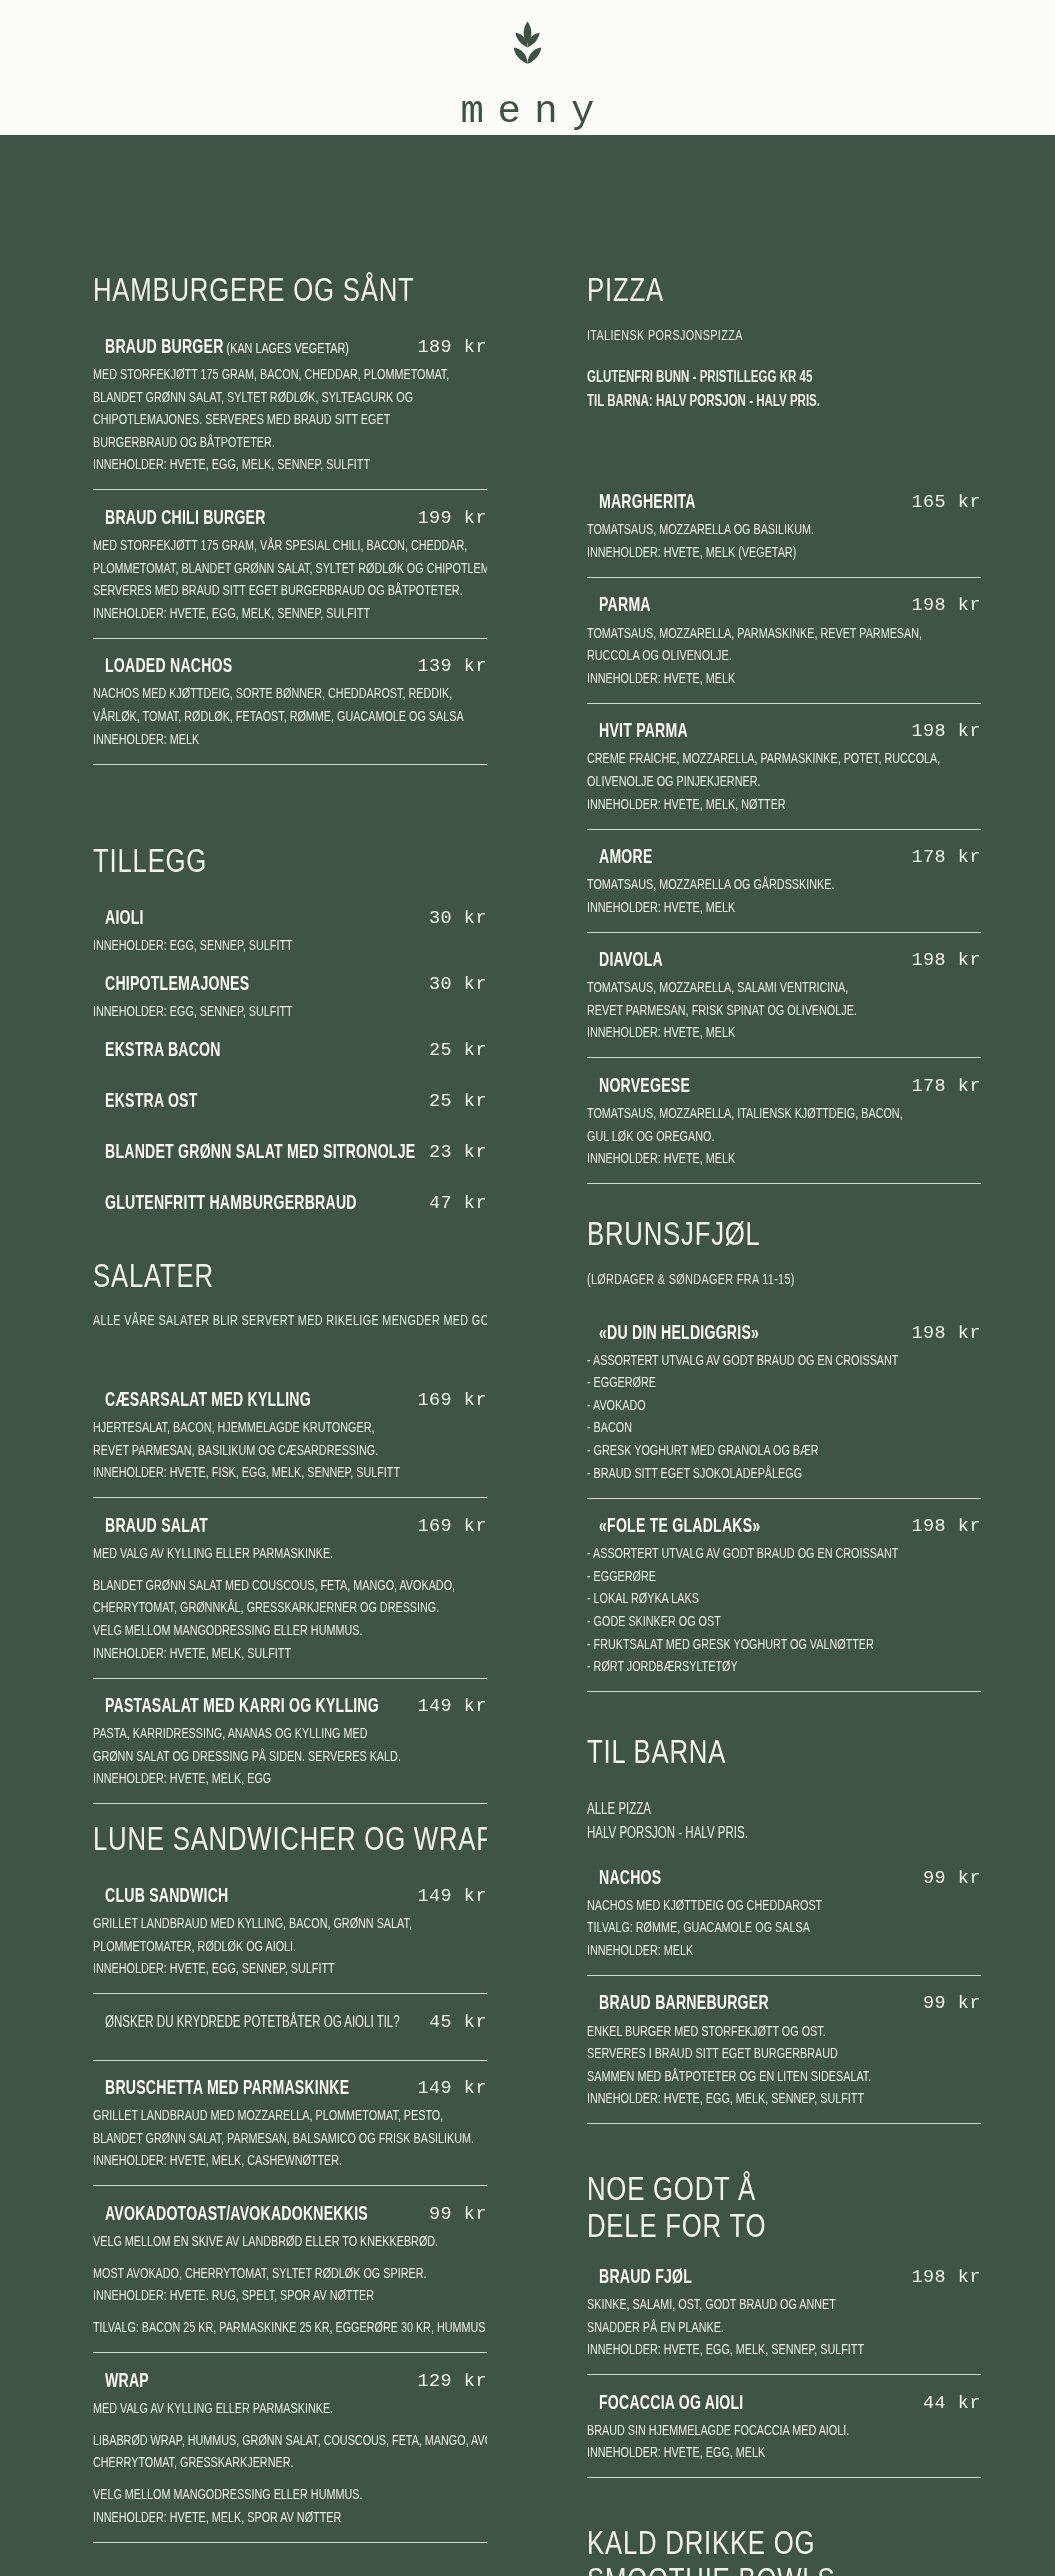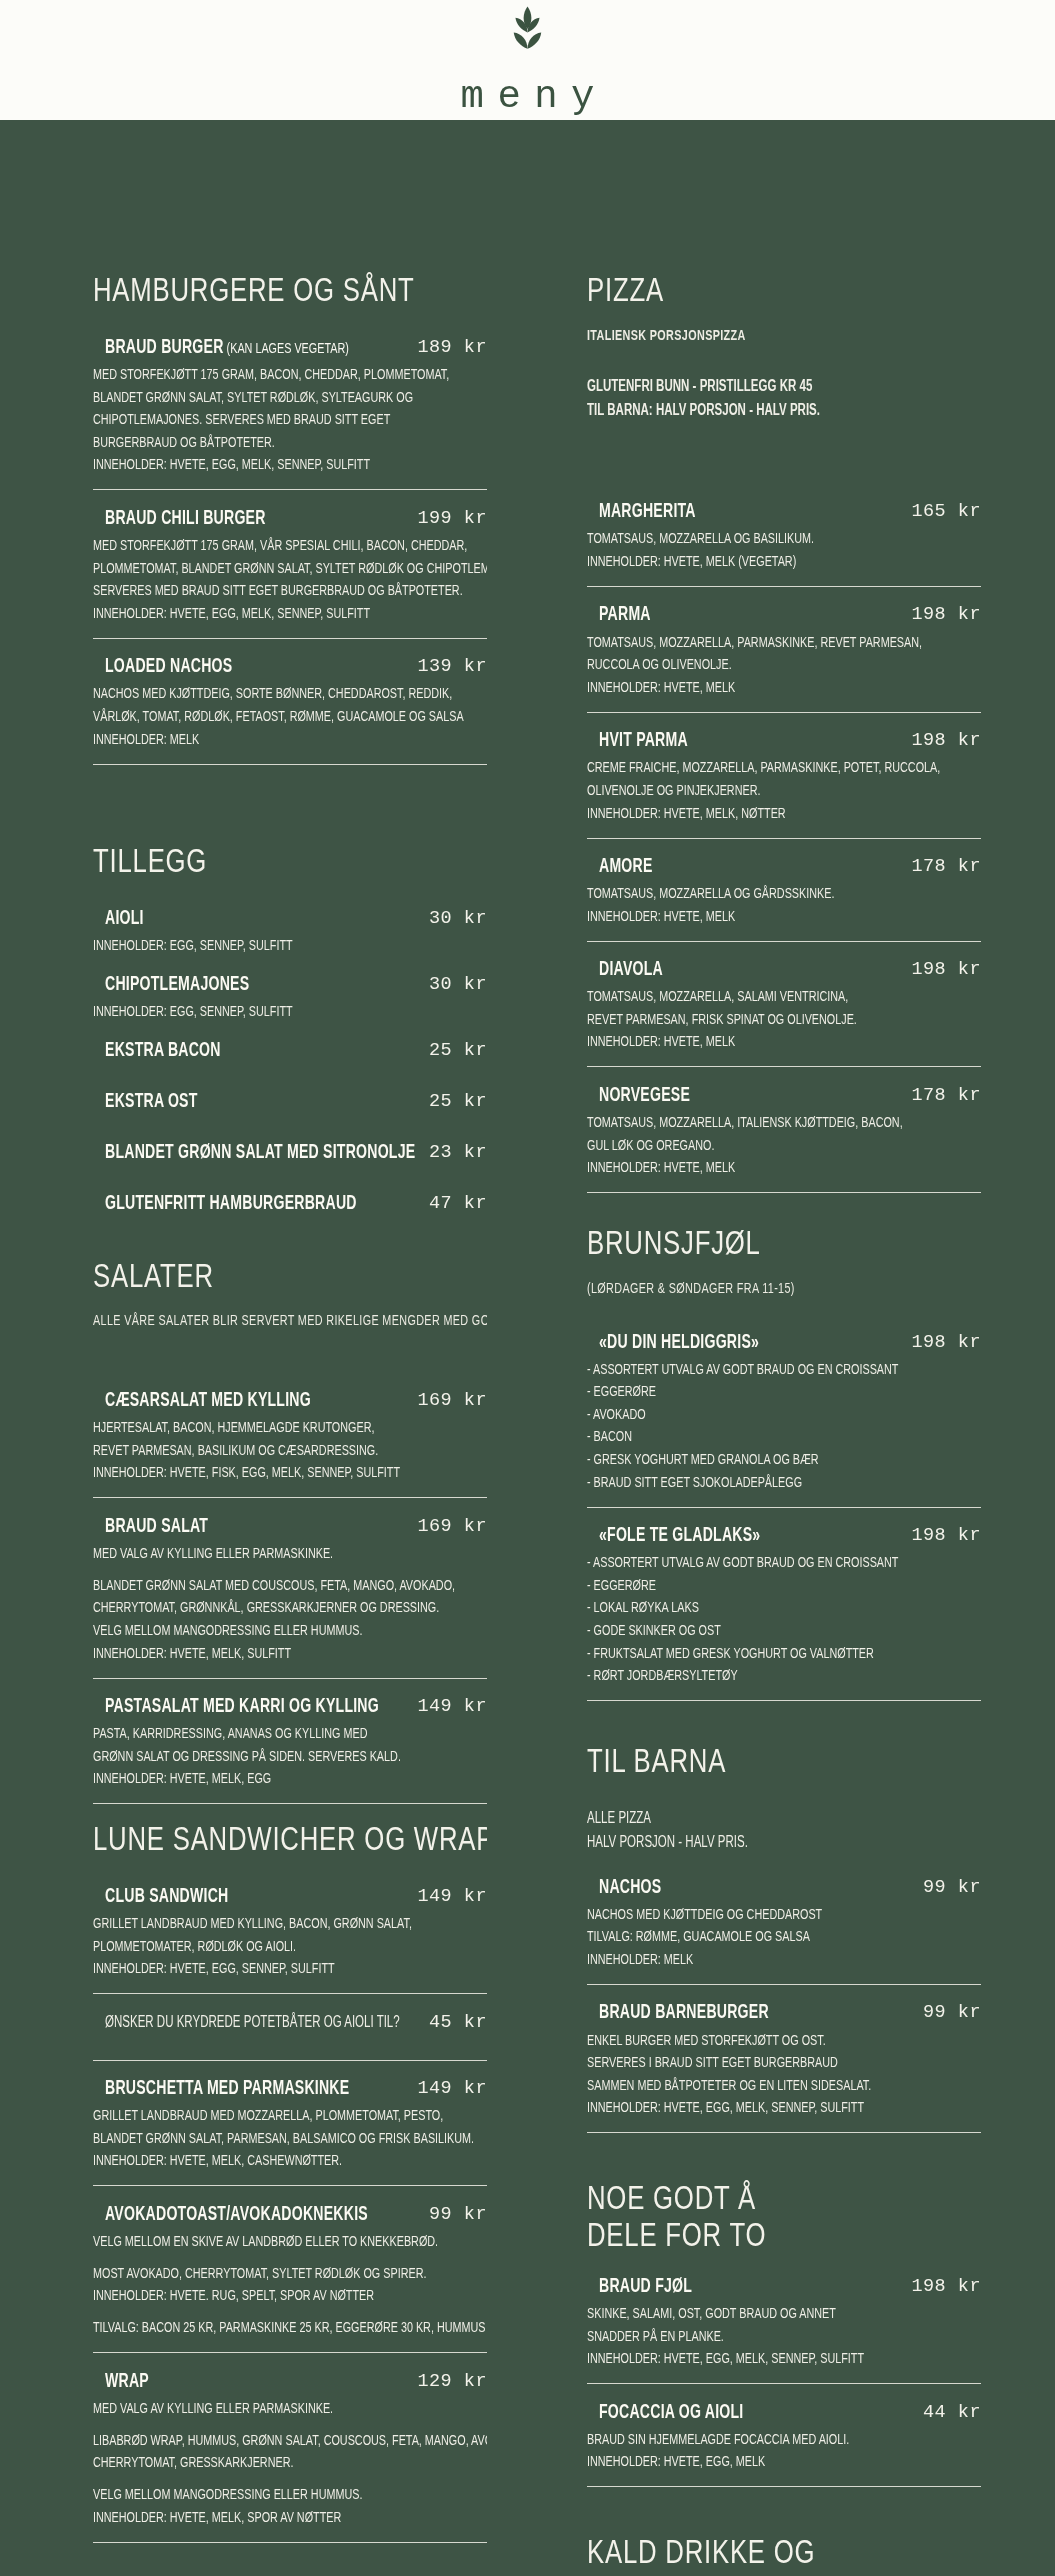--- a/index.html
+++ b/index.html
@@ -1,20 +1,20 @@
 <!DOCTYPE html>
 <html style="font-size:8.2px"><head>
 <meta charset="utf-8">
 <style>
   html,body{margin:0;padding:0;background:#3e5445;}
   body{width:1055px;height:3764px;position:relative;overflow:hidden;
        font-family:"Liberation Sans",sans-serif;color:#f0efe7;}
 
   
-  .header{position:absolute;top:0;left:0;width:1055px;height:120px;background:#fcfcf9;
+  .header{position:absolute;top:0;left:0;width:1055px;height:135px;background:#fcfcf9;
           display:flex;flex-direction:column;align-items:center;justify-content:flex-end;}
   .logo-icon{width:43px;height:58px;margin-bottom:14.4px;}
   .logo-text{font-family:"Liberation Mono",monospace;font-size:39px;line-height:36px;
              color:#3b5341;letter-spacing:13.4px;transform:translateX(6.7px);margin-bottom:5.2px;}
 
   
   .cx{display:inline-block;transform:scaleX(.72);transform-origin:0 60%;white-space:pre;}
   .cx-t{display:inline-block;transform:scaleX(.78);transform-origin:0 60%;white-space:pre;}
 
   
@@ -47,21 +47,21 @@
   
   #col-left .menu-section:nth-child(2){margin-top:77px;}
   #col-left .menu-section:nth-child(3){margin-top:39px;}
   #col-left .menu-section:nth-child(4){margin-top:15.5px;}
   #col-left .menu-section:nth-child(5){margin-top:31px;}
   #col-right .menu-section:nth-child(2){margin-top:31px;}
   #col-right .menu-section:nth-child(3){margin-top:41px;}
   #col-right .menu-section:nth-child(4){margin-top:46px;}
   #col-right .menu-section:nth-child(5){margin-top:46px;}
   #col-right .menu-section:nth-child(6){margin-top:36px;}
-  #col-right .menu-section:nth-child(1) .section-sub{margin-bottom:29px;font-weight:bold;}
+  #col-right .menu-section:nth-child(1) .section-sub{margin-bottom:20px;}
   #col-right .menu-section:nth-child(1) .section-intro{margin-bottom:77px;}
   #col-right .menu-section:nth-child(1) .section-intro .cx{font-weight:700;}
   #col-right .menu-section:nth-child(2) .section-sub{margin-bottom:31px;}
   #col-right .menu-section:nth-child(3) .section-intro{margin-bottom:20.6px;}
   #col-right .menu-section:nth-child(4) .section-title{margin-bottom:20.6px;}
   #col-right .menu-section:nth-child(5) .section-title{margin-bottom:20.6px;}
   #col-right .menu-section:nth-child(6) .section-title{margin-bottom:31px;}
 </style>
 </head>
 <body>

